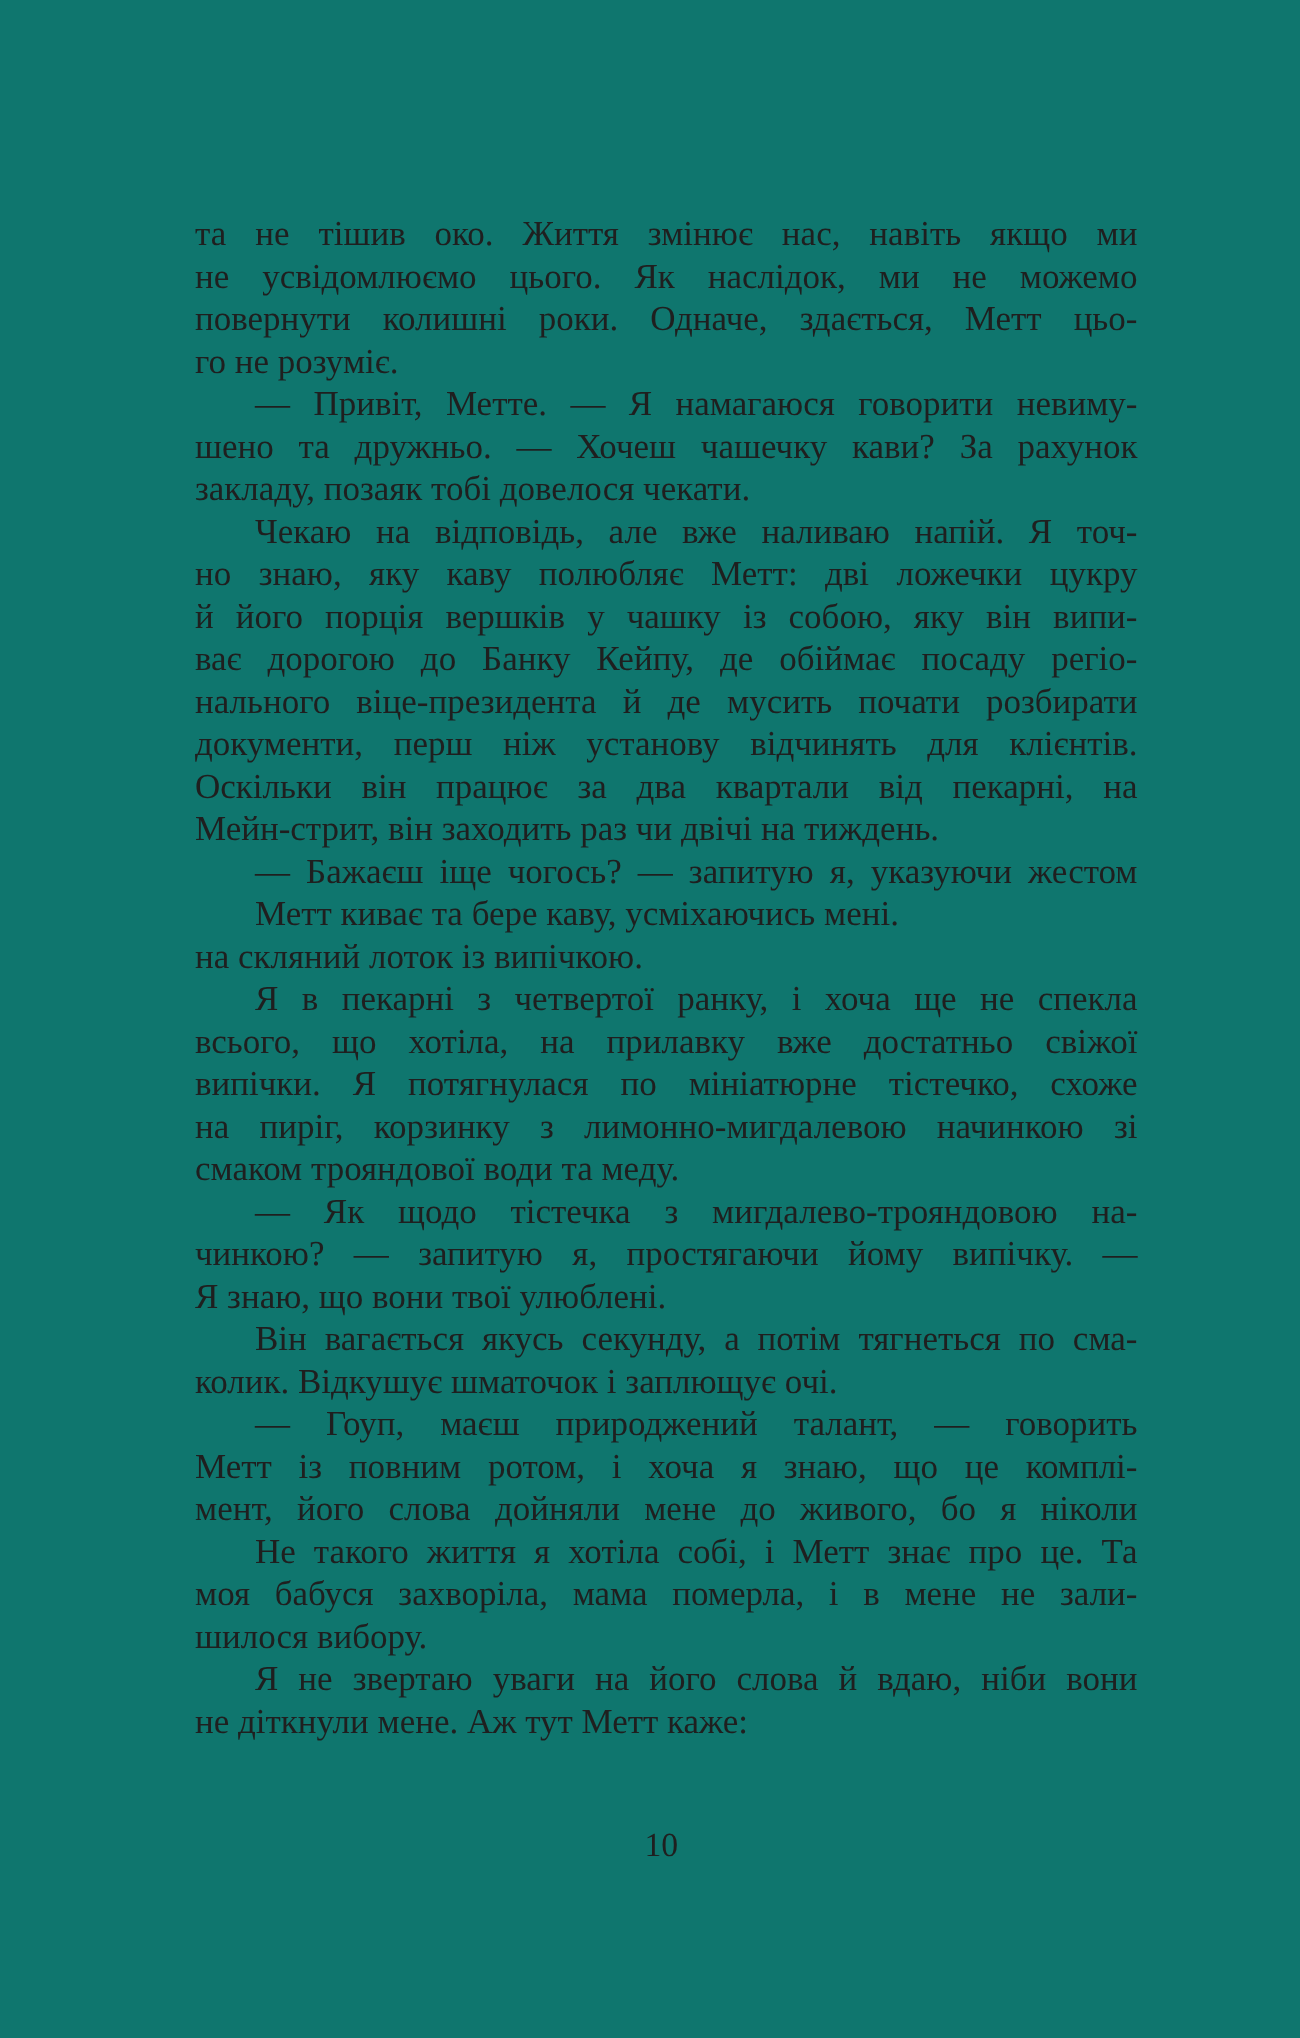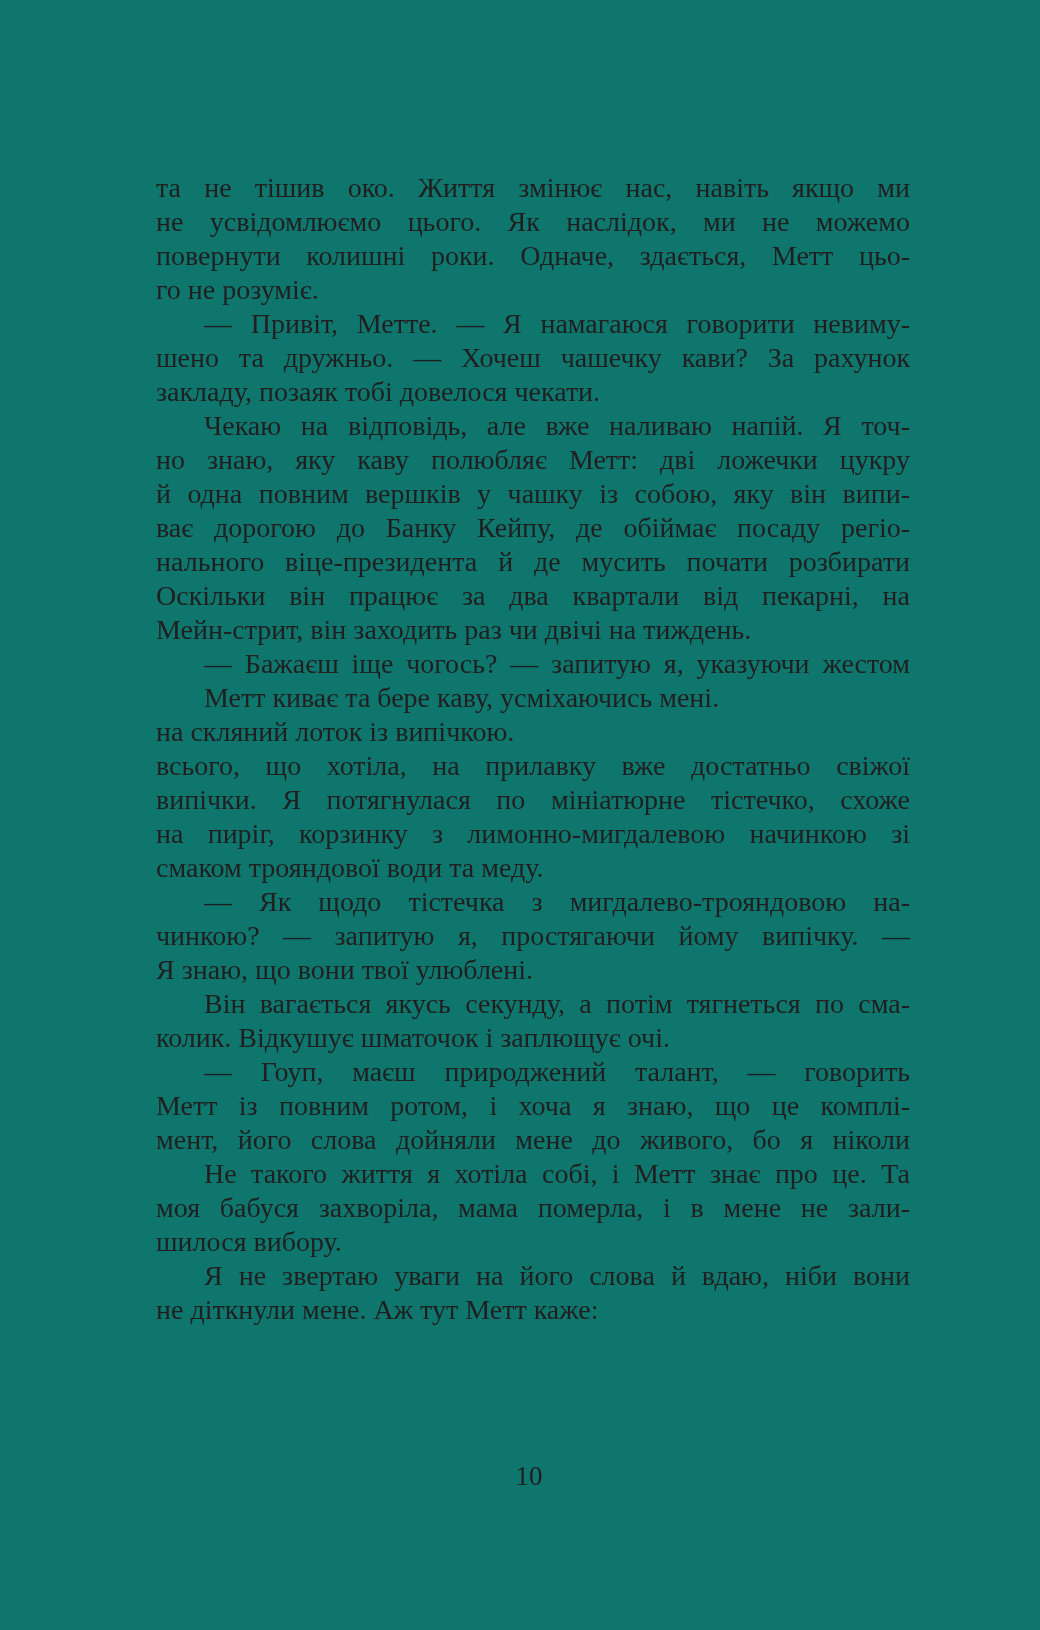--- a/index.html
+++ b/index.html
@@ -58,28 +58,30 @@
   <div class="text-block">
     <div class="line">та не тішив око. Життя змінює нас, навіть якщо ми</div>
     <div class="line">не усвідомлюємо цього. Як наслідок, ми не можемо</div>
     <div class="line">повернути колишні роки. Одначе, здається, Метт цьо-</div>
     <div class="line end">го не розуміє.</div>
     <div class="line ind">— Привіт, Метте. — Я намагаюся говорити невиму-</div>
     <div class="line">шено та дружньо. — Хочеш чашечку кави? За рахунок</div>
     <div class="line end">закладу, позаяк тобі довелося чекати.</div>
     <div class="line ind">Чекаю на відповідь, але вже наливаю напій. Я точ-</div>
     <div class="line">но знаю, яку каву полюбляє Метт: дві ложечки цукру</div>
-    <div class="line">й одна повним вершків у чашку із собою, яку він випи-</div>
+    <div class="line">й його порція вершків у чашку із собою, яку він випи-</div>
     <div class="line">ває дорогою до Банку Кейпу, де обіймає посаду регіо-</div>
     <div class="line">нального віце-президента й де мусить почати розбирати</div>
+    <div class="line">документи, перш ніж установу відчинять для клієнтів.</div>
     <div class="line">Оскільки він працює за два квартали від пекарні, на</div>
     <div class="line end">Мейн-стрит, він заходить раз чи двічі на тиждень.</div>
     <div class="line ind">— Бажаєш іще чогось? — запитую я, указуючи жестом</div>
     <div class="line ind end">Метт киває та бере каву, усміхаючись мені.</div>
     <div class="line end">на скляний лоток із випічкою.</div>
+    <div class="line ind">Я в пекарні з четвертої ранку, і хоча ще не спекла</div>
     <div class="line">всього, що хотіла, на прилавку вже достатньо свіжої</div>
     <div class="line">випічки. Я потягнулася по мініатюрне тістечко, схоже</div>
     <div class="line">на пиріг, корзинку з лимонно-мигдалевою начинкою зі</div>
     <div class="line end">смаком трояндової води та меду.</div>
     <div class="line ind">— Як щодо тістечка з мигдалево-трояндовою на-</div>
     <div class="line">чинкою? — запитую я, простягаючи йому випічку. —</div>
     <div class="line end">Я знаю, що вони твої улюблені.</div>
     <div class="line ind">Він вагається якусь секунду, а потім тягнеться по сма-</div>
     <div class="line end">колик. Відкушує шматочок і заплющує очі.</div>
     <div class="line ind">— Гоуп, маєш природжений талант, — говорить</div>

